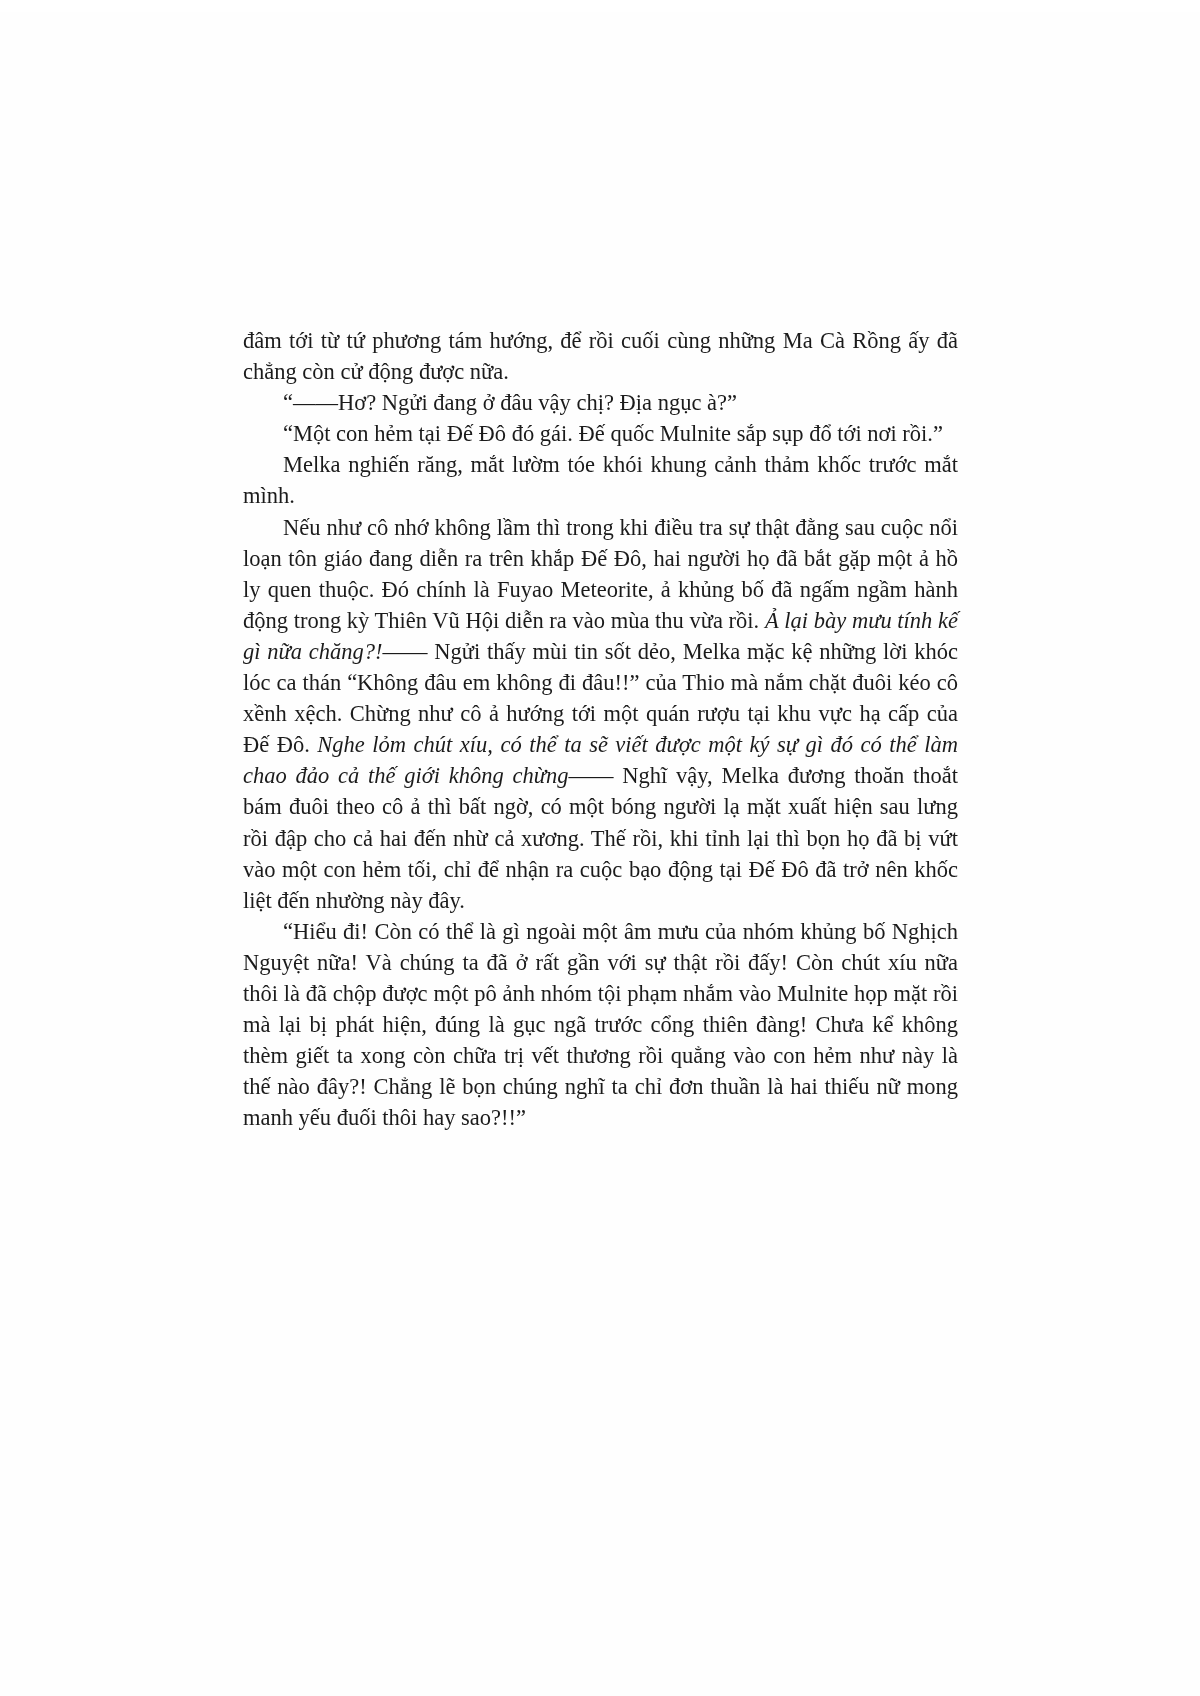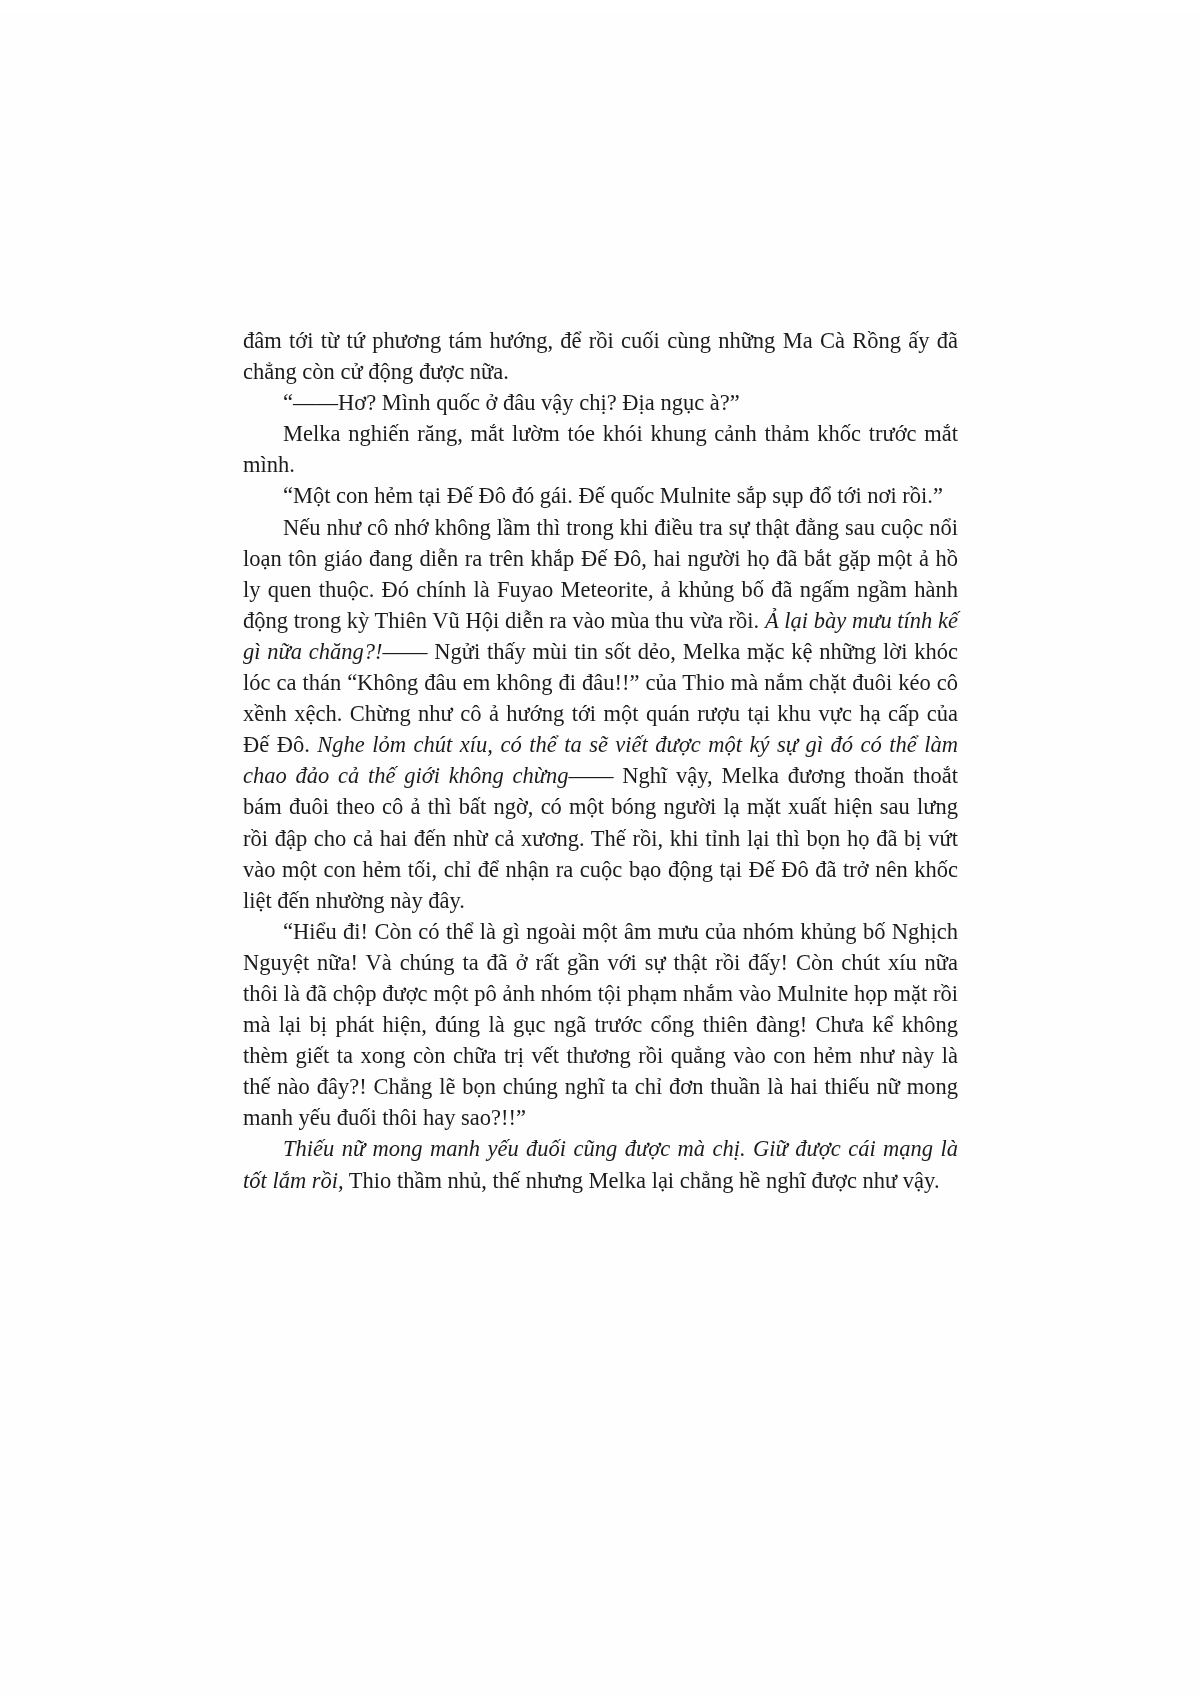--- a/index.html
+++ b/index.html
@@ -49,35 +49,34 @@
 <body>
 
 <div class="page">
   <div class="text-block">
 
     <p class="para no-indent">
       <span>đâm tới từ tứ phương tám hướng, để rồi cuối cùng những Ma Cà Rồng ấy đã chẳng còn cử động được nữa.</span>
     </p>
 
     <p class="para">
-      <span>“——Hơ? Mình quốc ở đâu vậy chị? Địa ngục à?”</span>
+      <span>“——Hơ? Ngửi đang ở đâu vậy chị? Địa ngục à?”</span>
+    </p>
+
+    <p class="para">
+      <span>“Một con hẻm tại Đế Đô đó gái. Đế quốc Mulnite sắp sụp đổ tới nơi rồi.”</span>
     </p>
 
     <p class="para">
       <span>Melka nghiến răng, mắt lườm tóe khói khung cảnh thảm khốc trước mắt mình.</span>
-    </p>
-
-    <p class="para">
-      <span>“Một con hẻm tại Đế Đô đó gái. Đế quốc Mulnite sắp sụp đổ tới nơi rồi.”</span>
     </p>
 
 
     <p class="para"><span>Nếu như cô nhớ không lầm thì trong khi điều tra sự thật đằng sau cuộc nổi loạn tôn giáo đang diễn ra trên khắp Đế Đô, hai người họ đã bắt gặp một ả hồ ly quen thuộc. Đó chính là Fuyao Meteorite, ả khủng bố đã ngấm ngầm hành động trong kỳ Thiên Vũ Hội diễn ra vào mùa thu vừa rồi. </span><span class="em">Ả lại bày mưu tính kế gì nữa chăng?!</span><span>—— Ngửi thấy mùi tin sốt dẻo, Melka mặc kệ những lời khóc lóc ca thán “Không đâu em không đi đâu!!” của Thio mà nắm chặt đuôi kéo cô xềnh xệch. Chừng như cô ả hướng tới một quán rượu tại khu vực hạ cấp của Đế Đô. </span><span class="em">Nghe lỏm chút xíu, có thể ta sẽ viết được một ký sự gì đó có thể làm chao đảo cả thế giới không chừng</span><span>—— Nghĩ vậy, Melka đương thoăn thoắt bám đuôi theo cô ả thì bất ngờ, có một bóng người lạ mặt xuất hiện sau lưng rồi đập cho cả hai đến nhừ cả xương. Thế rồi, khi tỉnh lại thì bọn họ đã bị vứt vào một con hẻm tối, chỉ để nhận ra cuộc bạo động tại Đế Đô đã trở nên khốc liệt đến nhường này đây.</span></p>
 
 
     <p class="para">
       <span>“Hiểu đi! Còn có thể là gì ngoài một âm mưu của nhóm khủng bố Nghịch Nguyệt nữa! Và chúng ta đã ở rất gần với sự thật rồi đấy! Còn chút xíu nữa thôi là đã chộp được một pô ảnh nhóm tội phạm nhắm vào Mulnite họp mặt rồi mà lại bị phát hiện, đúng là gục ngã trước cổng thiên đàng! Chưa kể không thèm giết ta xong còn chữa trị vết thương rồi quẳng vào con hẻm như này là thế nào đây?! Chẳng lẽ bọn chúng nghĩ ta chỉ đơn thuần là hai thiếu nữ mong manh yếu đuối thôi hay sao?!!”</span>
     </p>
 
-    <p class="para"><span class="em">Thiếu nữ mong manh yếu đuối cũng được mà chị. Giữ được cái mạng là tốt lắm rồi,</span><span> Thio thầm nhủ, thế nhưng Melka lại chẳng hề nghĩ được như vậy.</span></p>
 
   </div>
 </div>
 
 </body></html>

